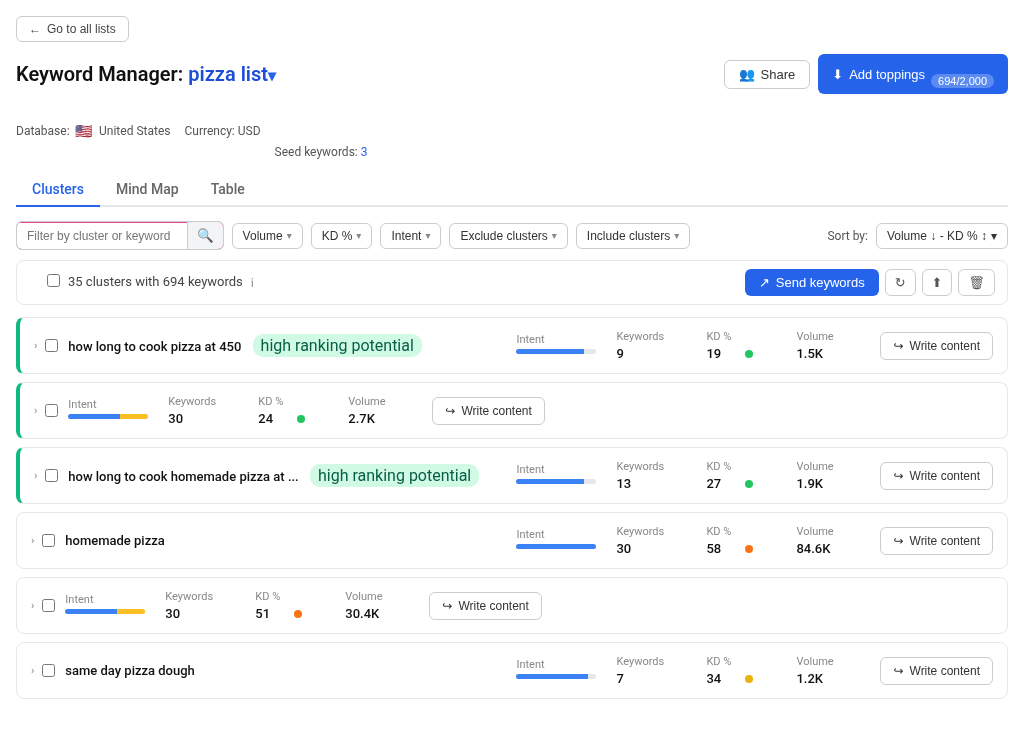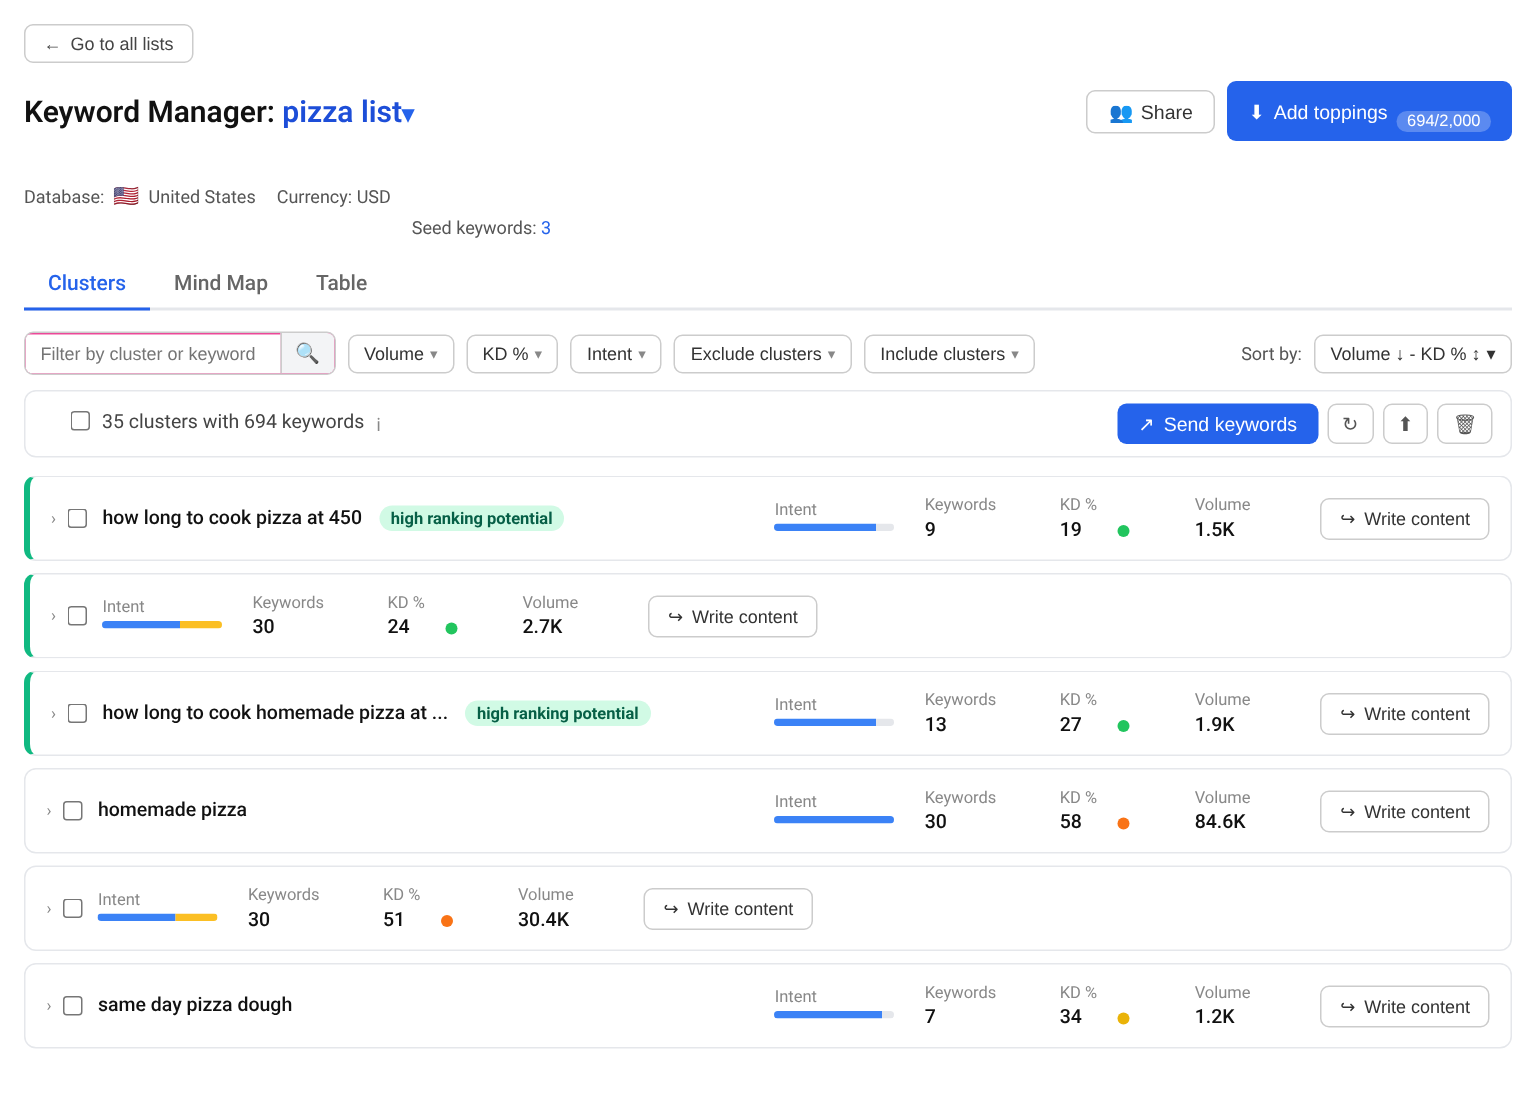--- a/index.html
+++ b/index.html
@@ -267,25 +267,25 @@
       margin-right: 10px;
       cursor: pointer;
     }
     .cluster-name {
       font-size: 13px;
       font-weight: 500;
       color: #111;
       flex: 1;
     }
     .tag {
-      font-size: 11px;
+      font-size: 16px;
       padding: 2px 8px;
       border-radius: 10px;
       margin-left: 8px;
-      font-weight: 700;
+      font-weight: 400;
     }
     .tag-high {
       background: #d1fae5;
       color: #065f46;
     }
     .cluster-metrics {
       display: flex;
       align-items: center;
       gap: 20px;
       margin-right: 14px;

